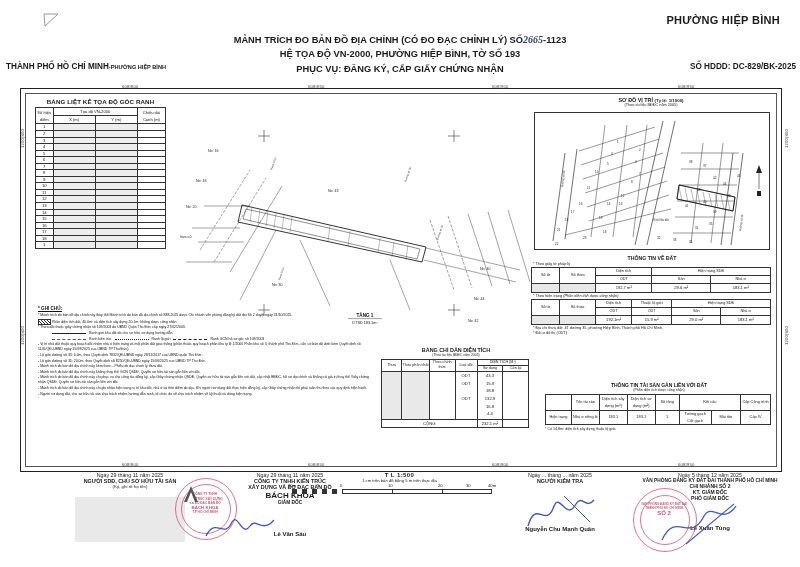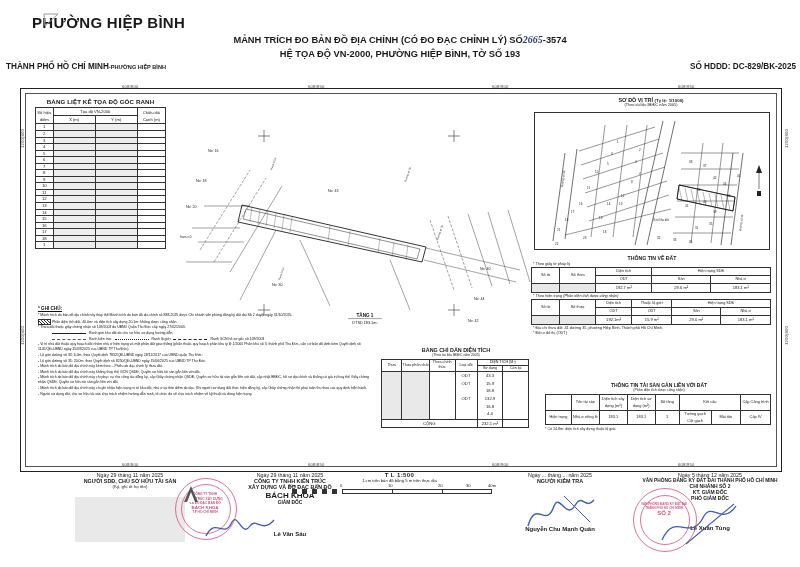--- a/index.html
+++ b/index.html
@@ -1,21 +1,21 @@
 <!DOCTYPE html>
 <html><head>
 <meta charset="utf-8">
 <style>
   html,body{margin:0;padding:0;background:#ffffff;}
   body{width:800px;height:567px;font-family:"Liberation Sans",sans-serif;color:#1a1a1a;position:relative;overflow:hidden;}
   .page{position:absolute;left:0;top:0;width:800px;height:567px;}
 
   
   .hdr{position:absolute;left:20px;top:6px;width:760px;height:78px;}
-  .hdr .t1{position:absolute;left:12px;top:8px;width:760px;text-align:left;font-size:15px;font-weight:bold;letter-spacing:.3px;}
+  .hdr .t1{position:absolute;left:0;top:8px;width:760px;text-align:right;font-size:11px;font-weight:bold;letter-spacing:.3px;}
   .hdr .t2{position:absolute;left:0;top:28px;width:760px;text-align:center;font-size:9.3px;font-weight:bold;}
   .hdr .t3{position:absolute;left:0;top:43px;width:760px;text-align:center;font-size:9.3px;font-weight:bold;}
   .hdr .t4{position:absolute;left:0;top:58px;width:760px;text-align:center;font-size:9.3px;font-weight:bold;}
   .hdr .hs{font-family:"Liberation Serif",serif;font-style:italic;color:#2c3e7a;font-weight:bold;font-size:10px;}
   .leftcity{position:absolute;left:6px;top:62px;font-size:8.2px;font-weight:bold;white-space:nowrap;}
   .leftcity small{font-size:5.6px;font-weight:bold;}
   .righthd{position:absolute;right:4px;top:62px;font-size:8.2px;font-weight:bold;white-space:nowrap;}
   .corner{position:absolute;left:22px;top:6px;width:26px;height:22px;}
 
   
@@ -105,23 +105,24 @@
   .snum{position:absolute;font-size:4.2px;top:-6px;}
 </style>
 </head>
 <body>
 
 <div class="page">
 
   <div class="hdr">
     <div class="t1">PHƯỜNG HIỆP BÌNH</div>
     <div class="t2">
-      <span>MẢNH TRÍCH ĐO BẢN ĐỒ ĐỊA CHÍNH (CÓ ĐO ĐẠC CHỈNH LÝ) SỐ</span><span class="hs">2665</span><span>-3574</span>
+      <span>MẢNH TRÍCH ĐO BẢN ĐỒ ĐỊA CHÍNH (CÓ ĐO ĐẠC CHỈNH LÝ) SỐ</span><span class="hs">2665</span><span>-1123</span>
     </div>
     <div class="t3">HỆ TỌA ĐỘ VN-2000, PHƯỜNG HIỆP BÌNH, TỜ SỐ 193</div>
+    <div class="t4">PHỤC VỤ: ĐĂNG KÝ, CẤP GIẤY CHỨNG NHẬN</div>
     <svg class="corner" viewBox="0 0 26 22">
       <path d="M2 2 L16 2 L3 14 Z" fill="none" stroke="#999" stroke-width="1"></path>
     </svg>
   </div>
   <div class="leftcity">
     <span>THÀNH PHỐ HỒ CHÍ MINH</span><small>-PHƯỜNG HIỆP BÌNH</small>
   </div>
   <div class="righthd">SỐ HDDD: DC-829/BK-2025</div>
 
   <div class="outerframe"></div>

